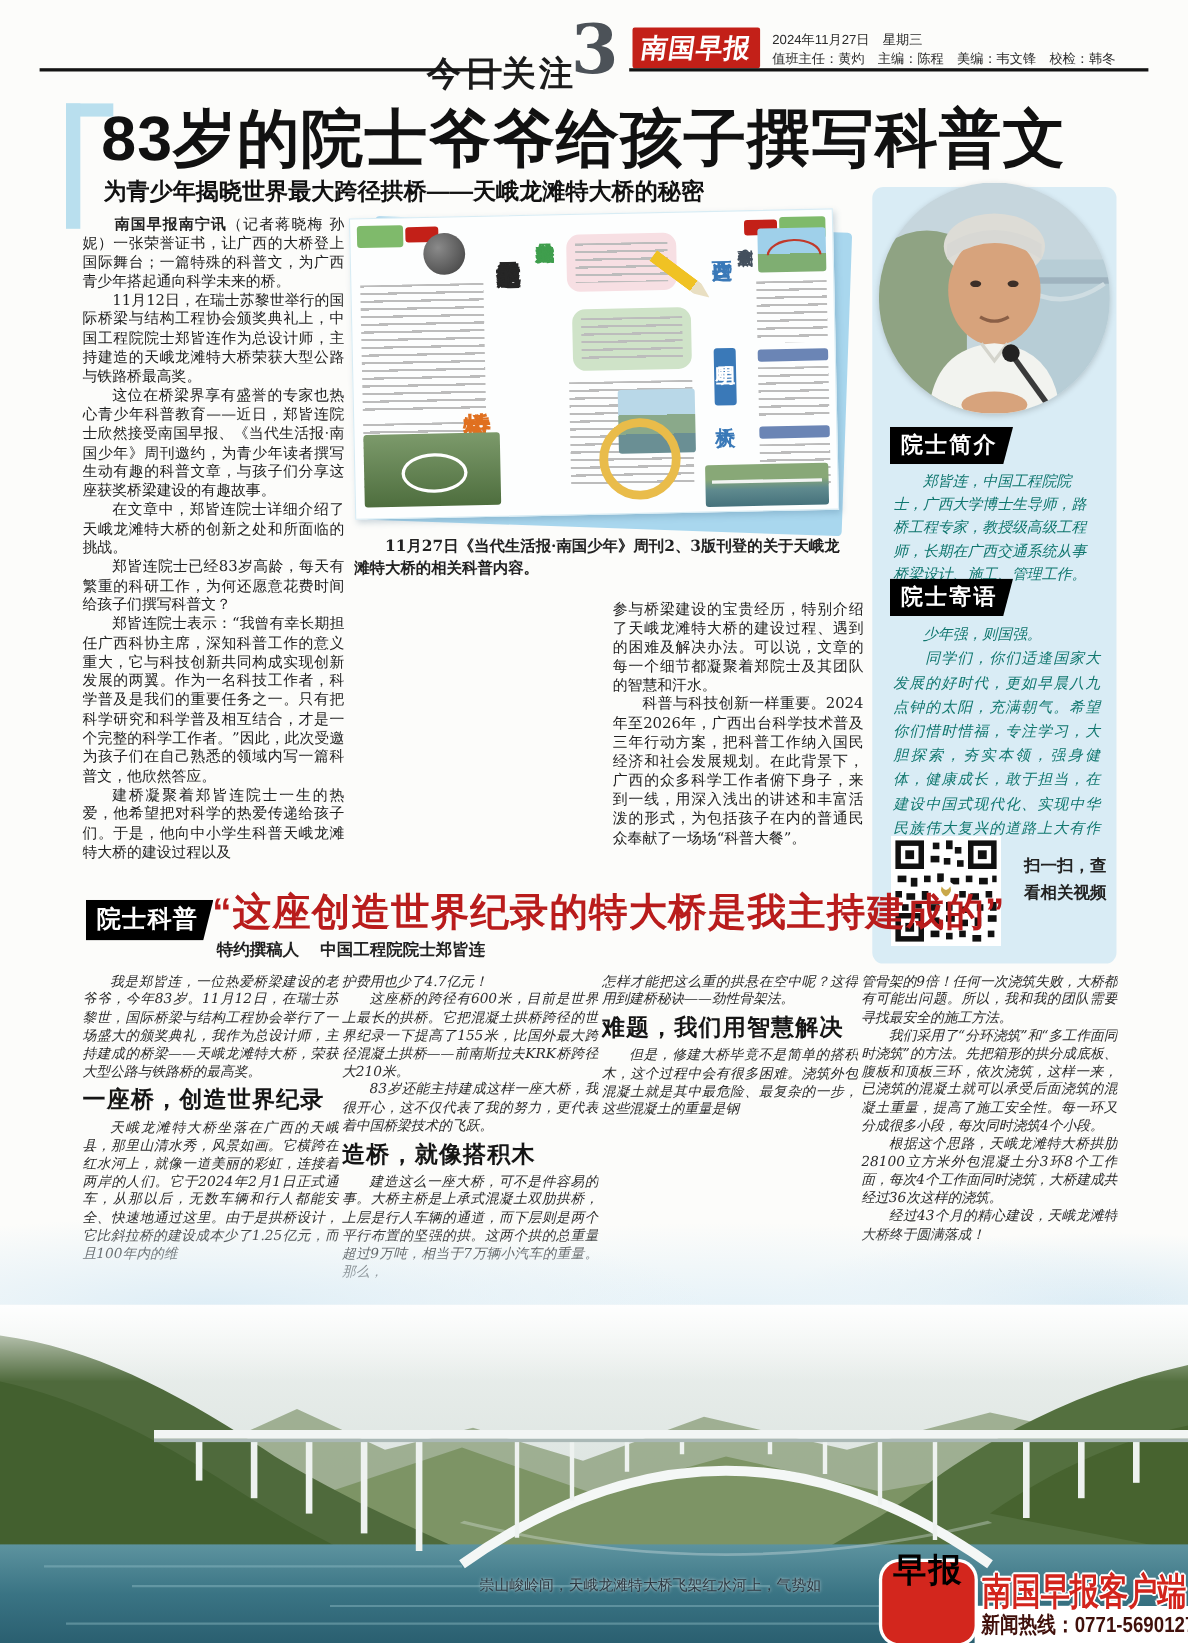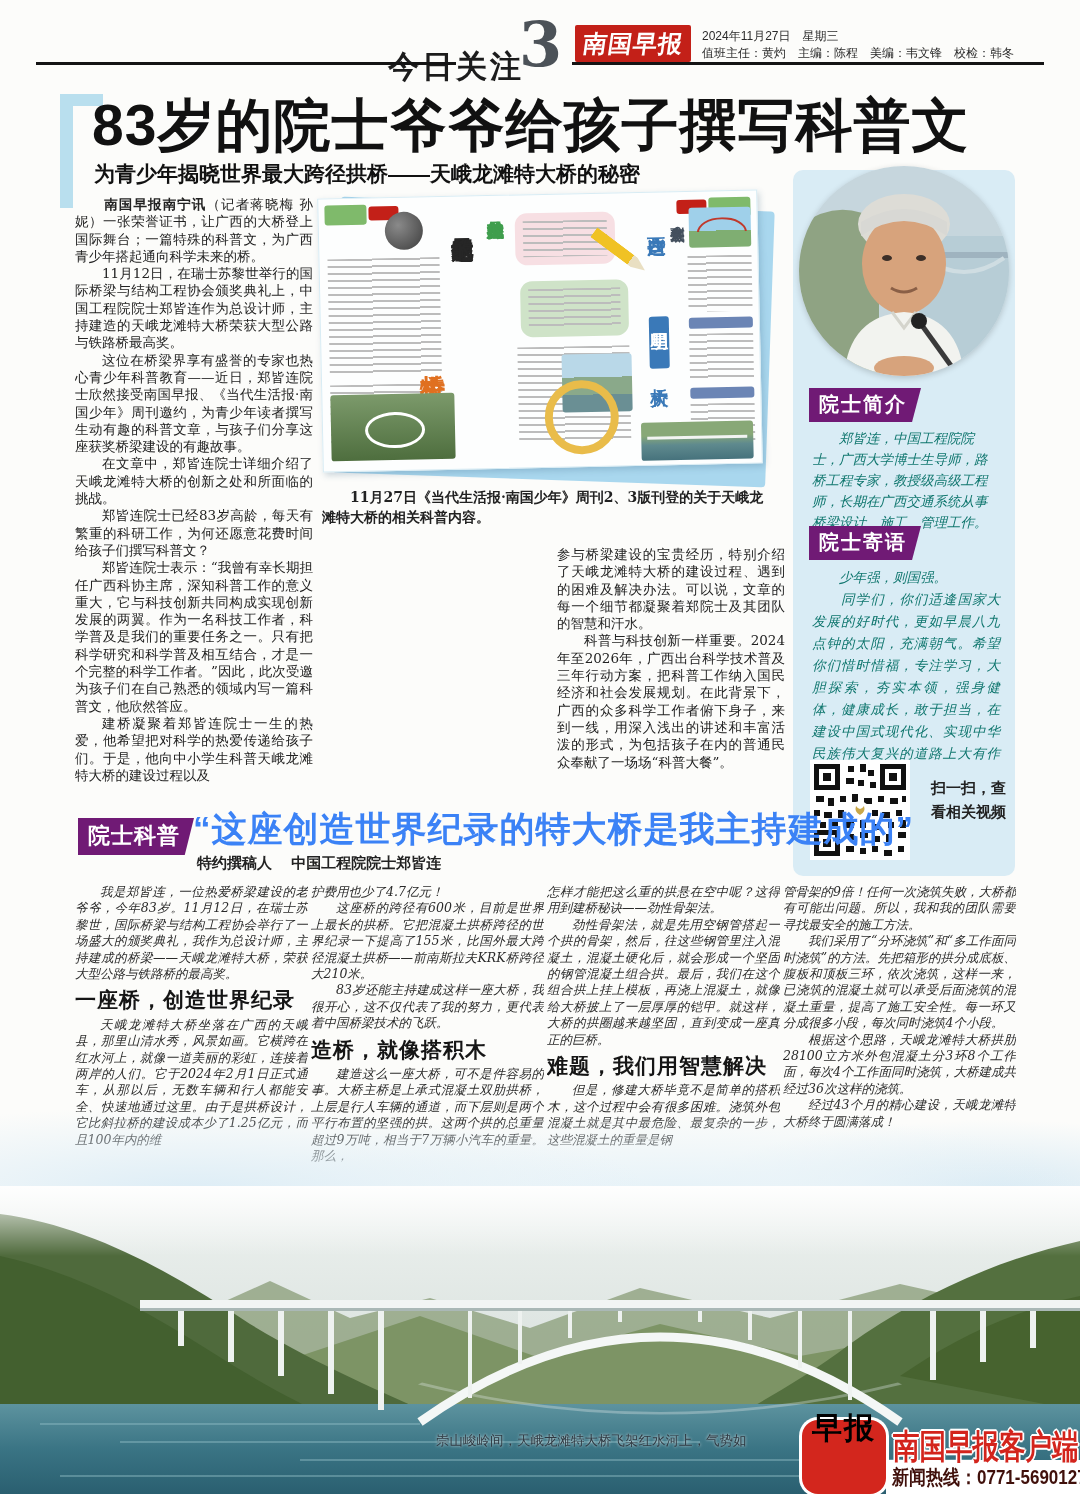--- a/index.html
+++ b/index.html
@@ -40,28 +40,28 @@
   .vtx{position:absolute;writing-mode:vertical-rl;text-orientation:upright;font-weight:900;line-height:1;}
   .mini{position:absolute;border-radius:3px;overflow:hidden;}
   .bubble{position:absolute;border-radius:12px;}
   .pencil{position:absolute;width:64px;height:12px;transform:rotate(38deg);
           background:linear-gradient(90deg,#f0c224 72%,#e9dfc2 72%);
           clip-path:polygon(0 0,78% 0,100% 50%,78% 100%,0 100%);}
   .ring{position:absolute;border:8px solid #e9bc4a;border-radius:50%;}
   
   .side-panel{left:793px;top:170px;width:222px;height:706px;background:#d9ecf5;border-radius:10px;}
   .portrait{left:799px;top:166px;width:210px;height:210px;border-radius:50%;overflow:hidden;box-shadow:0 2px 6px rgba(0,0,0,.18);}
-  .tag{background:#701a75;color:#fff;font-weight:900;display:inline-block;
+  .tag{background:#000000;color:#fff;font-weight:900;display:inline-block;
        padding:3px 14px 4px 10px;clip-path:polygon(0 0,100% 0,92% 100%,0 100%);}
   .side-tag{font-size:20px;letter-spacing:2px;}
   .side-txt{font-size:13.5px;line-height:21px;color:#0f766e;}
   .qr-cap{font-size:15px;line-height:24px;font-weight:bold;color:#222;}
   
   .f-tag{left:78px;top:818px;font-size:22px;}
-  .f-hl{left:193px;top:806px;width:830px;font-size:35px;font-weight:900;color:#3b82f6;letter-spacing:1px;}
+  .f-hl{left:193px;top:806px;width:830px;font-size:35px;font-weight:900;color:#b91c1c;letter-spacing:1px;}
   .f-by{left:197px;top:854px;font-size:15px;font-weight:bold;color:#222;}
   .fcol{width:233px;height:302px;top:884px;font-size:12.5px;line-height:16.4px;color:#2a2a2a;overflow:hidden;}
   .fsub{font-family:"Liberation Sans",sans-serif;font-style:normal;font-size:21px;font-weight:900;color:#151515;
         margin:10px 0 8px 0;text-indent:0;letter-spacing:1px;}
   
   .clouds{left:0;top:1090px;width:1080px;height:100px;
      background:radial-gradient(60% 120% at 18% 100%,#ddedf6 0%,rgba(221,237,246,0) 70%),
                 radial-gradient(55% 110% at 62% 100%,#e6f2f8 0%,rgba(230,242,248,0) 72%),
                 radial-gradient(40% 100% at 92% 100%,#d8eaf4 0%,rgba(216,234,244,0) 70%);}
   .photo{left:0;top:1186px;width:1080px;height:308px;}
@@ -265,21 +265,20 @@
   </div>
   <div class="abs fcol kai" style="left:311px;">
     <p class="bp noind">护费用也少了4.7亿元！</p>
     <p class="bp">这座桥的跨径有600米，目前是世界上最长的拱桥。它把混凝土拱桥跨径的世界纪录一下提高了155米，比国外最大跨径混凝土拱桥——前南斯拉夫KRK桥跨径大210米。</p>
     <p class="bp">83岁还能主持建成这样一座大桥，我很开心，这不仅代表了我的努力，更代表着中国桥梁技术的飞跃。</p>
     <p class="bp fsub">造桥，就像搭积木</p>
     <p class="bp">建造这么一座大桥，可不是件容易的事。大桥主桥是上承式混凝土双肋拱桥，上层是行人车辆的通道，而下层则是两个平行布置的坚强的拱。这两个拱的总重量超过9万吨，相当于7万辆小汽车的重量。那么，</p>
   </div>
   <div class="abs fcol kai" style="left:547px;">
     <p class="bp noind">怎样才能把这么重的拱悬在空中呢？这得用到建桥秘诀——劲性骨架法。</p>
-    <p class="bp">劲性骨架法，就是先用空钢管搭起一个拱的骨架，然后，往这些钢管里注入混凝土，混凝土硬化后，就会形成一个坚固的钢管混凝土组合拱。最后，我们在这个组合拱上挂上模板，再浇上混凝土，就像给大桥披上了一层厚厚的铠甲。就这样，大桥的拱圈越来越坚固，直到变成一座真正的巨桥。</p>
     <p class="bp fsub">难题，我们用智慧解决</p>
     <p class="bp">但是，修建大桥毕竟不是简单的搭积木，这个过程中会有很多困难。浇筑外包混凝土就是其中最危险、最复杂的一步，这些混凝土的重量是钢</p>
   </div>
   <div class="abs fcol kai" style="left:783px;">
     <p class="bp noind">管骨架的9倍！任何一次浇筑失败，大桥都有可能出问题。所以，我和我的团队需要寻找最安全的施工方法。</p>
     <p class="bp">我们采用了“分环浇筑”和“多工作面同时浇筑”的方法。先把箱形的拱分成底板、腹板和顶板三环，依次浇筑，这样一来，已浇筑的混凝土就可以承受后面浇筑的混凝土重量，提高了施工安全性。每一环又分成很多小段，每次同时浇筑4个小段。</p>
     <p class="bp">根据这个思路，天峨龙滩特大桥拱肋28100立方米外包混凝土分3环8个工作面，每次4个工作面同时浇筑，大桥建成共经过36次这样的浇筑。</p>
     <p class="bp">经过43个月的精心建设，天峨龙滩特大桥终于圆满落成！</p>
   </div>
 

